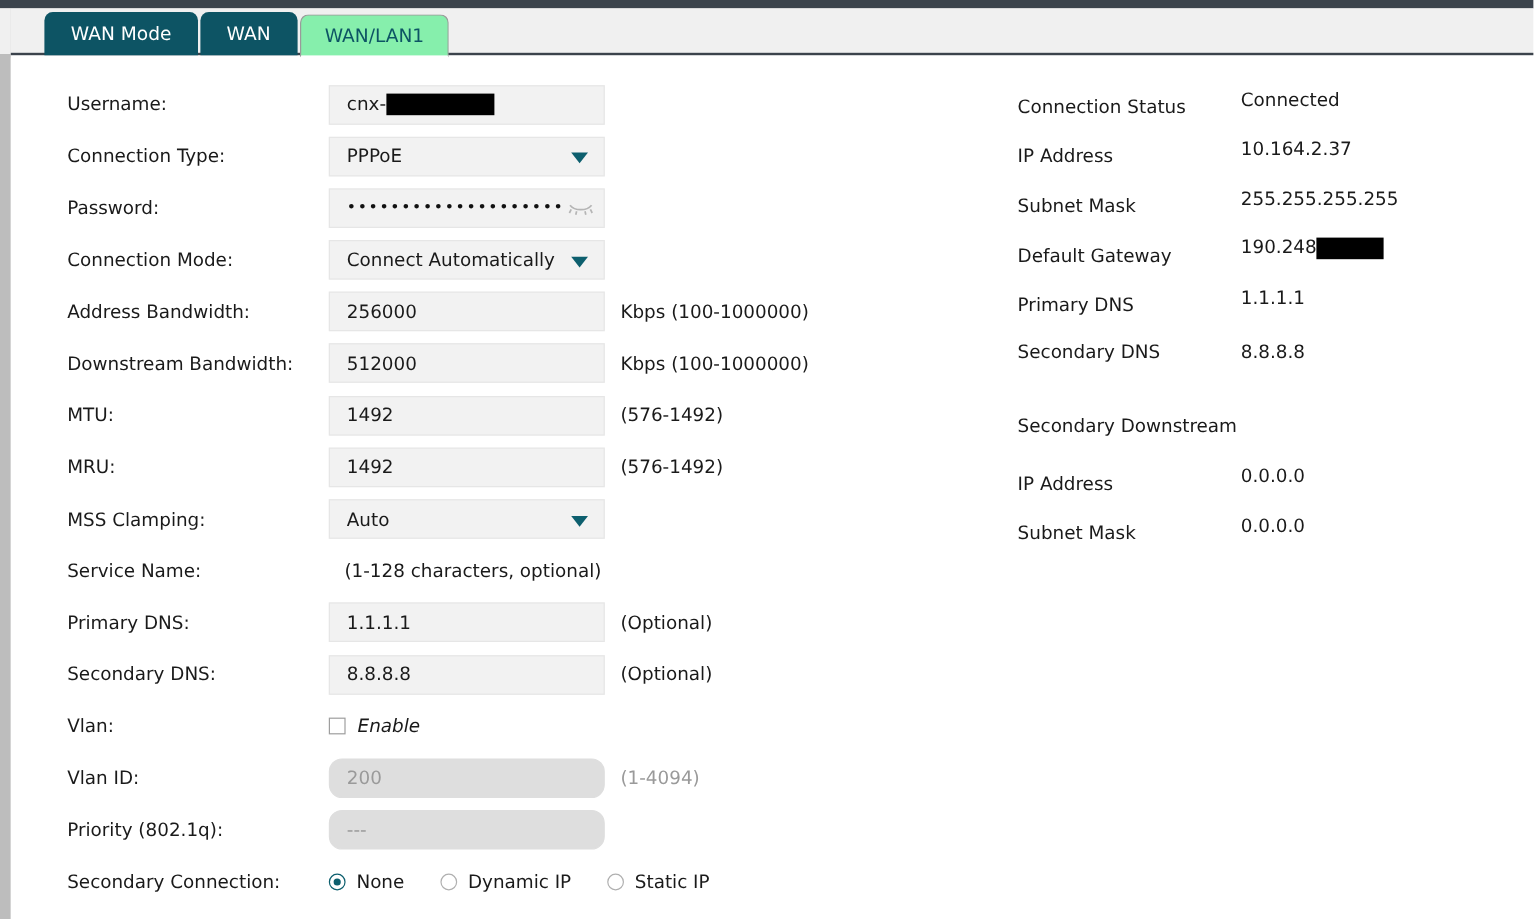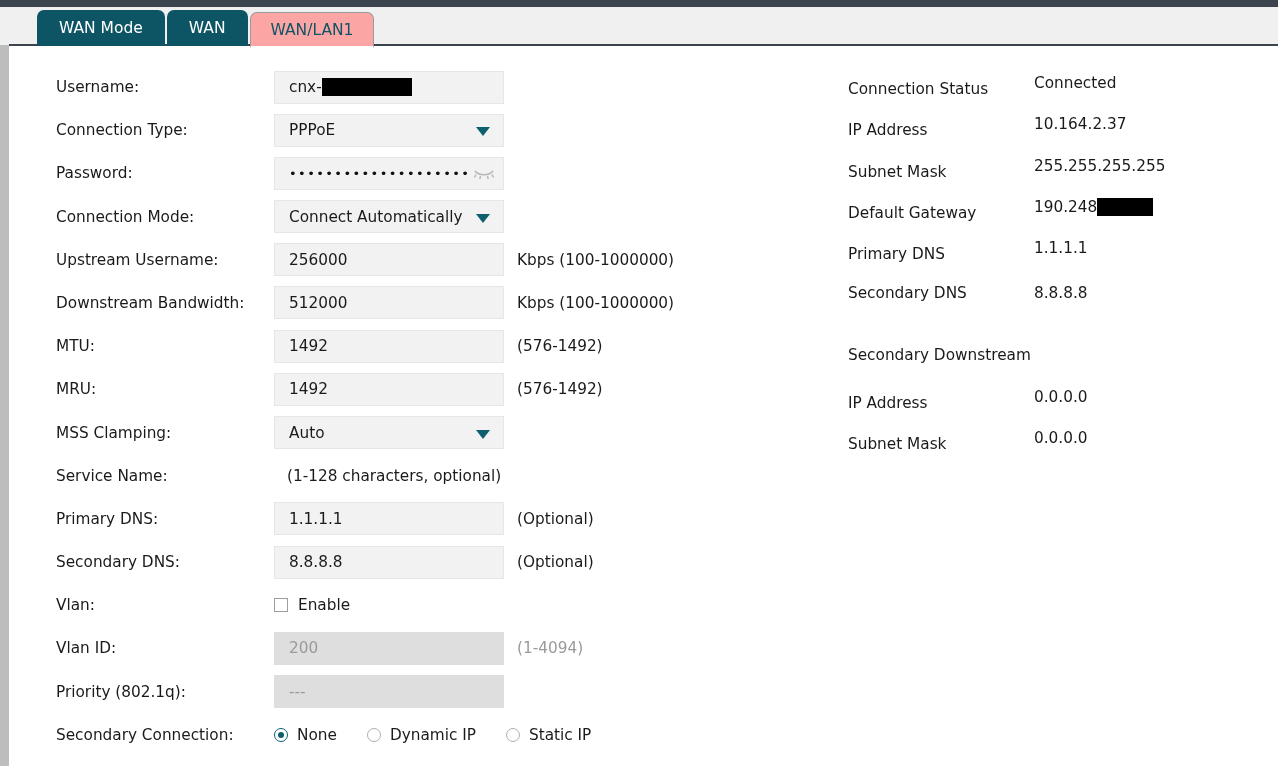--- a/index.html
+++ b/index.html
@@ -68,21 +68,21 @@
     cursor: pointer;
     white-space: nowrap;
     position: relative;
   }
   .tab.inactive {
     background: #0d5464;
     color: #ffffff;
     margin-right: 2px;
   }
   .tab.active {
-    background: #fca5a5;
+    background: #86efac;
     color: #0d5464;
     border: 1px solid #9a9a9a;
     border-bottom: 2px solid #ffffff;
     margin-bottom: -2px;
     z-index: 3;
     padding: 0 20px;
   }
 
   
   .content {
@@ -122,20 +122,21 @@
     color: #1a1a1a;
     position: relative;
     cursor: text;
   }
   .field.select { cursor: pointer; padding-right: 34px; }
   .field.disabled {
     background: #dedede;
     border-color: #dedede;
     color: #9a9a9a;
     cursor: default;
+    border-radius: 11px;
   }
 
   .caret {
     position: absolute;
     right: 13px; top: 50%;
     margin-top: -3px;
     width: 0; height: 0;
     border-left: 7px solid transparent;
     border-right: 7px solid transparent;
     border-top: 9px solid #0d5f6e;
@@ -169,21 +170,21 @@
   }
   .eye-icon {
     position: absolute;
     right: 8px; top: 50%;
     margin-top: -8px;
     width: 22px; height: 16px;
     cursor: pointer;
   }
 
   
-  .cbox-wrap { display: flex; align-items: center; cursor: pointer; }
+  .cbox-wrap { display: flex; align-items: center; cursor: pointer; font-style: italic; }
   .cbox {
     width: 14px; height: 14px;
     border: 1px solid #9e9e9e;
     background: #ffffff;
     display: inline-block;
   }
   .cbox-label {
     margin-left: 10px;
     font-size: 15.3px;
     color: #1a1a1a;
@@ -312,21 +313,21 @@
 
       <div class="row">
         <div class="lbl">Connection Mode:</div>
         <div class="field select">
           <span>Connect Automatically</span>
           <span class="caret"></span>
         </div>
       </div>
 
       <div class="row">
-        <div class="lbl">Upstream Username:</div>
+        <div class="lbl">Address Bandwidth:</div>
         <div class="field">
           <span>256000</span>
         </div>
         <div class="hint">Kbps (100-1000000)</div>
       </div>
 
       <div class="row">
         <div class="lbl">Downstream Bandwidth:</div>
         <div class="field">
           <span>512000</span>

